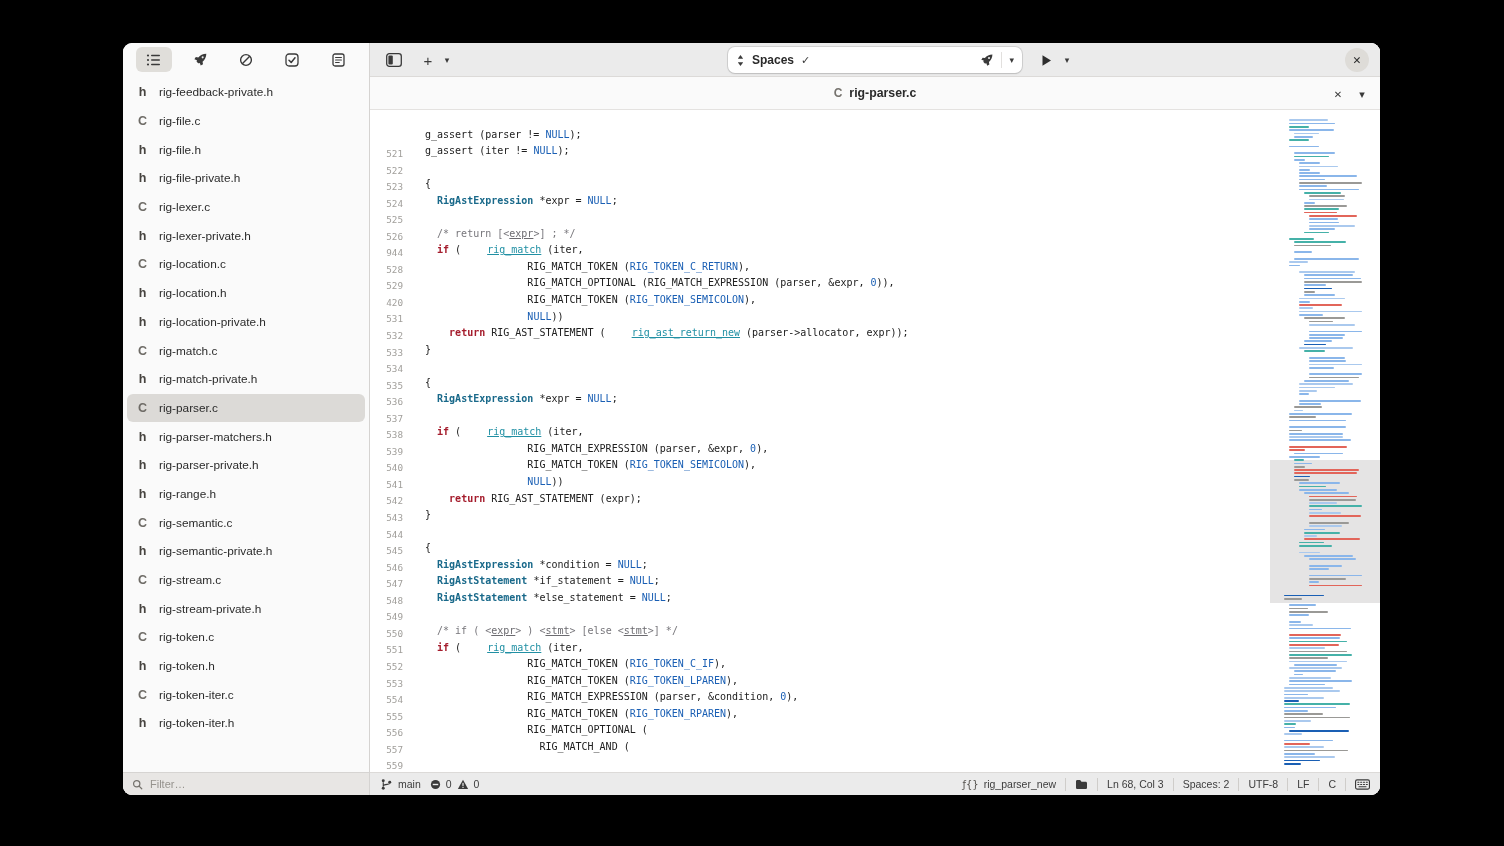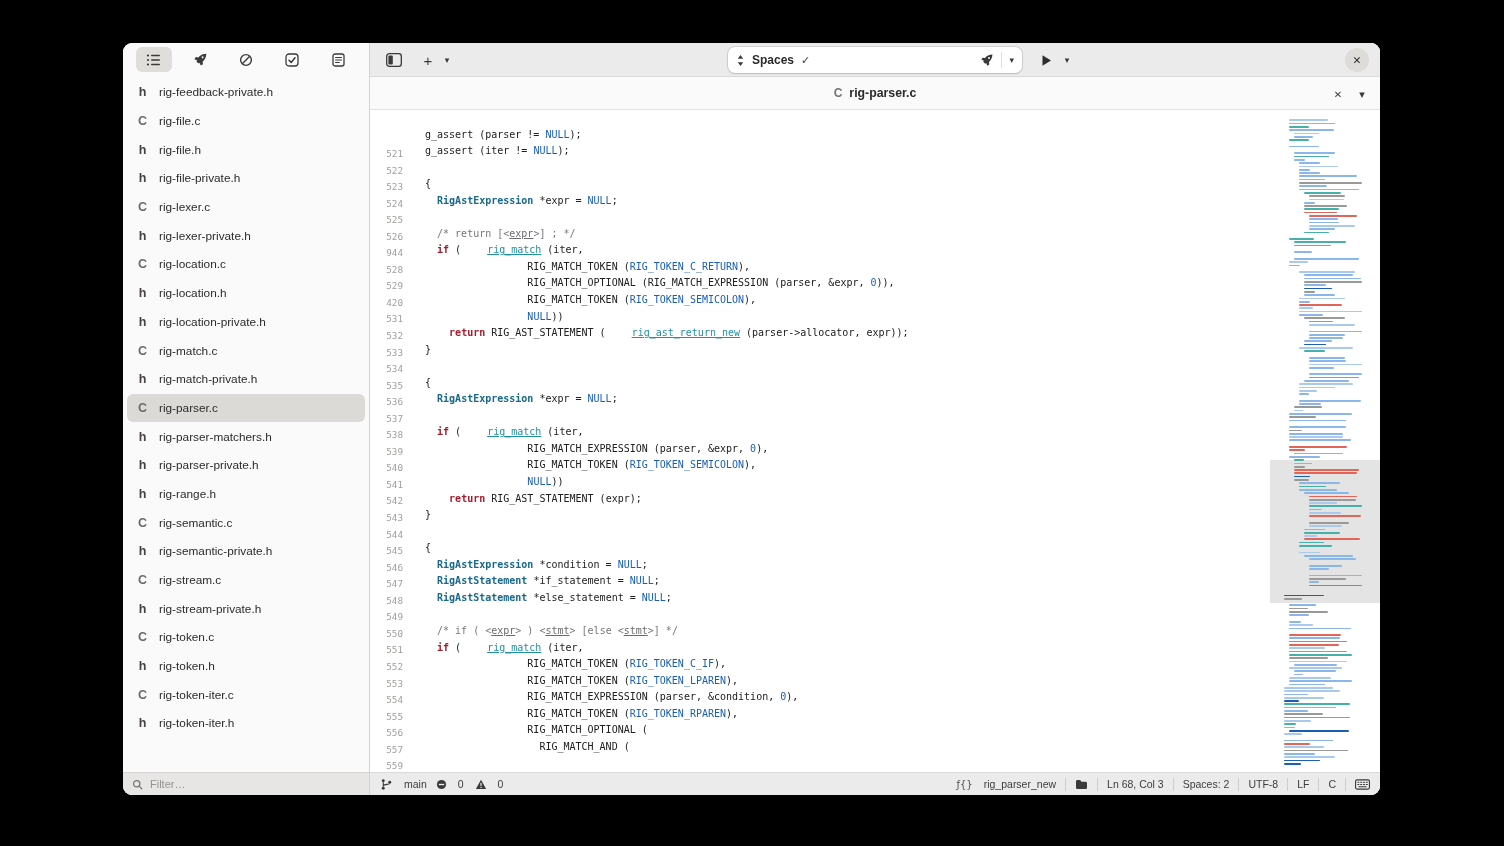--- a/index.html
+++ b/index.html
@@ -72,21 +72,21 @@
   .tok-fn { color:#2190a4; text-decoration:underline;margin-left:26px; }
   .tok-comment { color:#77767b; }
   .tok-comment-u { color:#6c6b70; text-decoration:underline; }
 
   .minimap { flex:0 0 110px; position:relative; background:#fff; }
   .mm-bar { position:absolute; height:1.8px; border-radius:1px; }
   .mm-viewport { position:absolute; left:0; right:0; background:rgba(110,108,105,.18); }
 
   
   .statusbar { flex:0 0 23px; background:#ebebeb; border-top:1px solid #dcdad8; display:flex; align-items:center; font-size:10.5px; color:#3d3d3d; padding:0 10px; gap:9px; }
-  .sb-item { display:flex; align-items:center; gap:11px; white-space:nowrap; }
+  .sb-item { display:flex; align-items:center; gap:5px; white-space:nowrap; }
   .sb-sep { width:1px; height:13px; background:#cfcdca; }
   .spacer { flex:1; }
   .fn-ic { font-size:10px; color:#55524e; font-family:"DejaVu Sans",sans-serif; }
 
   svg { display:block; }
 </style>
 </head>
 <body>
 
 <div class="screen">

